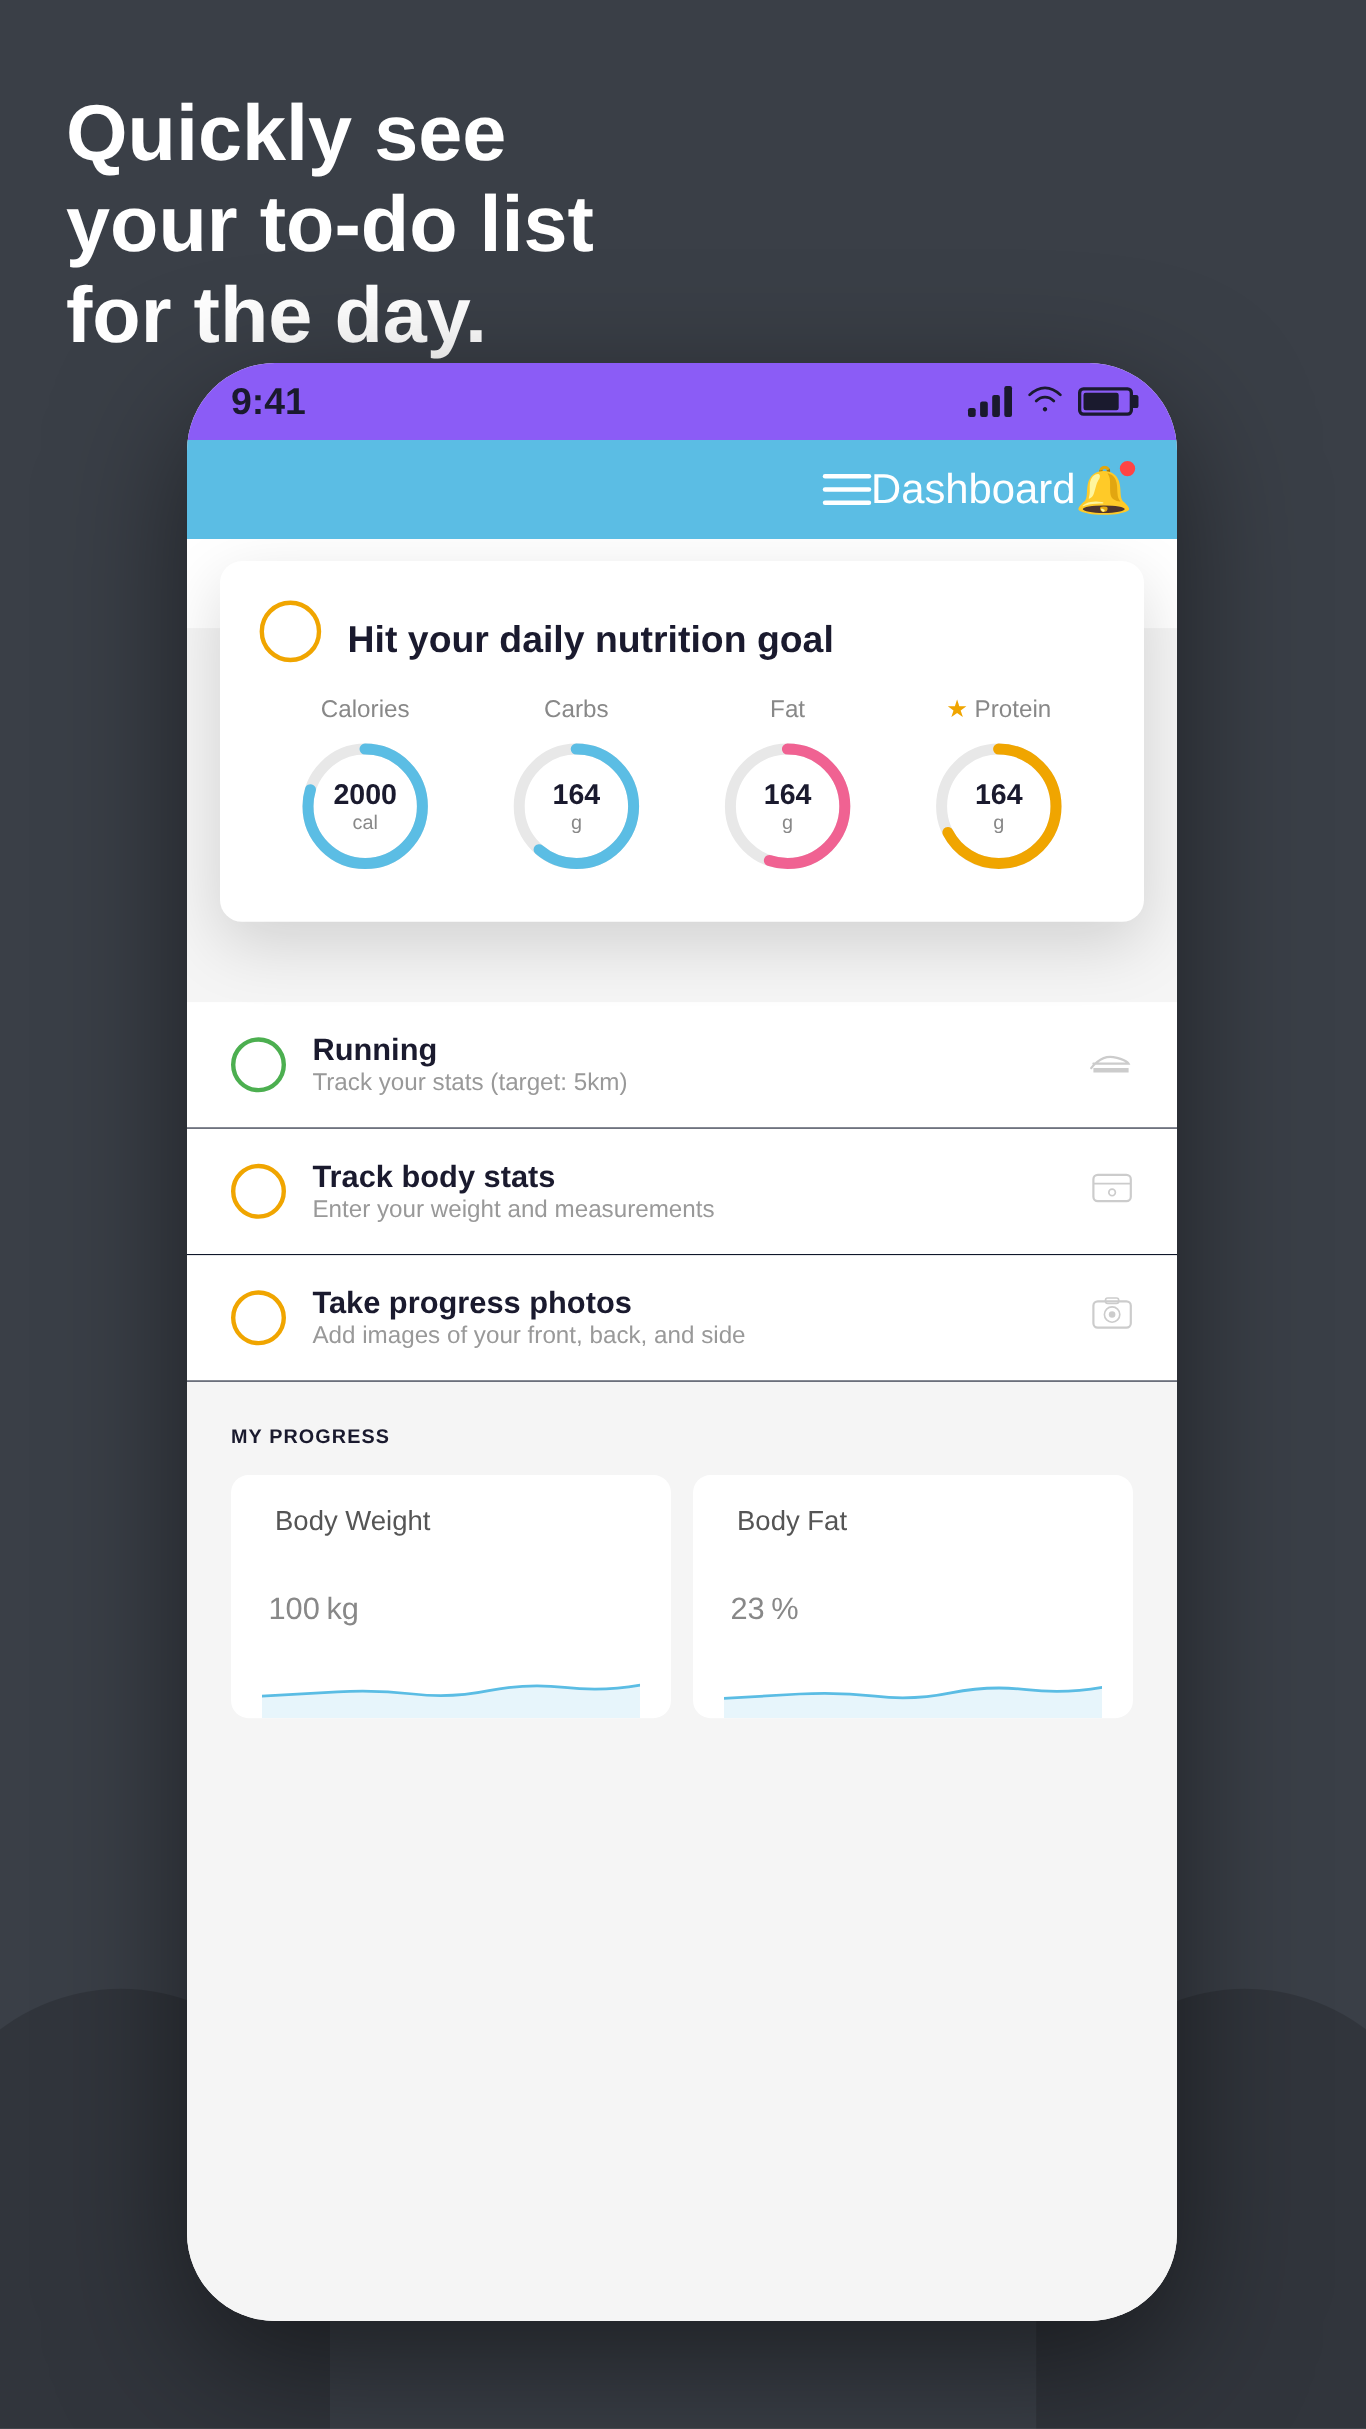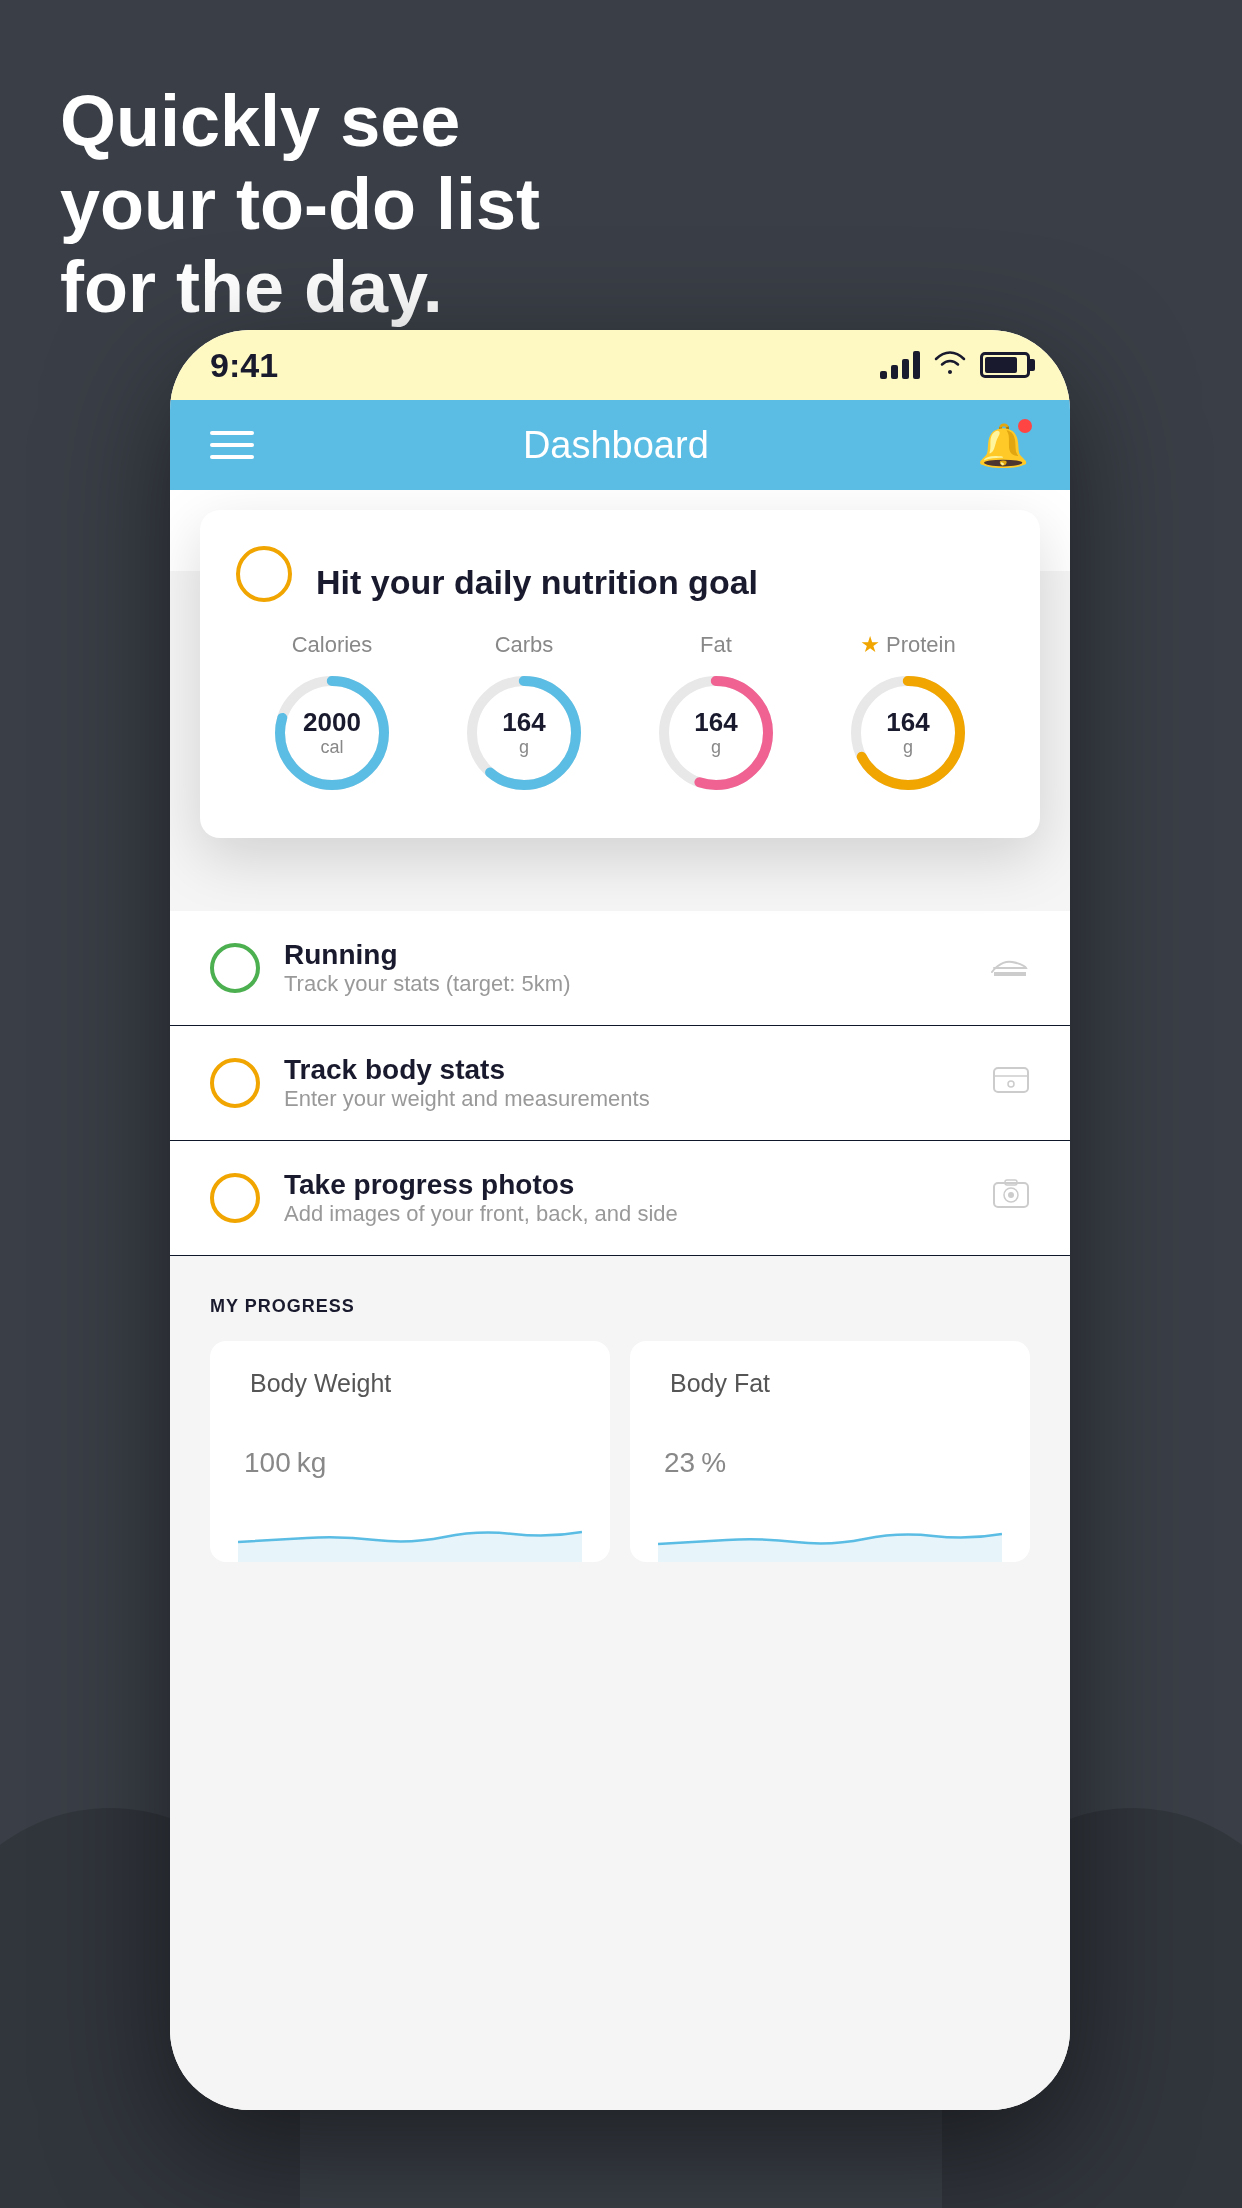--- a/index.html
+++ b/index.html
@@ -31,21 +31,21 @@
       width: 900px;
       height: 1780px;
       background: white;
       border-radius: 80px;
       overflow: hidden;
       box-shadow: 0 40px 120px rgba(0,0,0,0.5);
     }
 
     
     .status-bar {
-      background: #fef9c3;
+      background: #8b5cf6;
       height: 70px;
       display: flex;
       align-items: center;
       justify-content: space-between;
       padding: 0 40px;
       gap: 17px;
     }
 
     .status-time {
       color: #1a1a2e;
@@ -106,21 +106,21 @@
       background: #1a1a2e;
       border-radius: 2px;
     }
 
     
     .app-header {
       background: #5bbde4;
       height: 90px;
       display: flex;
       align-items: center;
-      justify-content: space-between;
+      justify-content: flex-end;
       padding: 0 40px;
     }
 
     .hamburger {
       display: flex;
       flex-direction: column;
       gap: 8px;
       cursor: pointer;
     }
 

